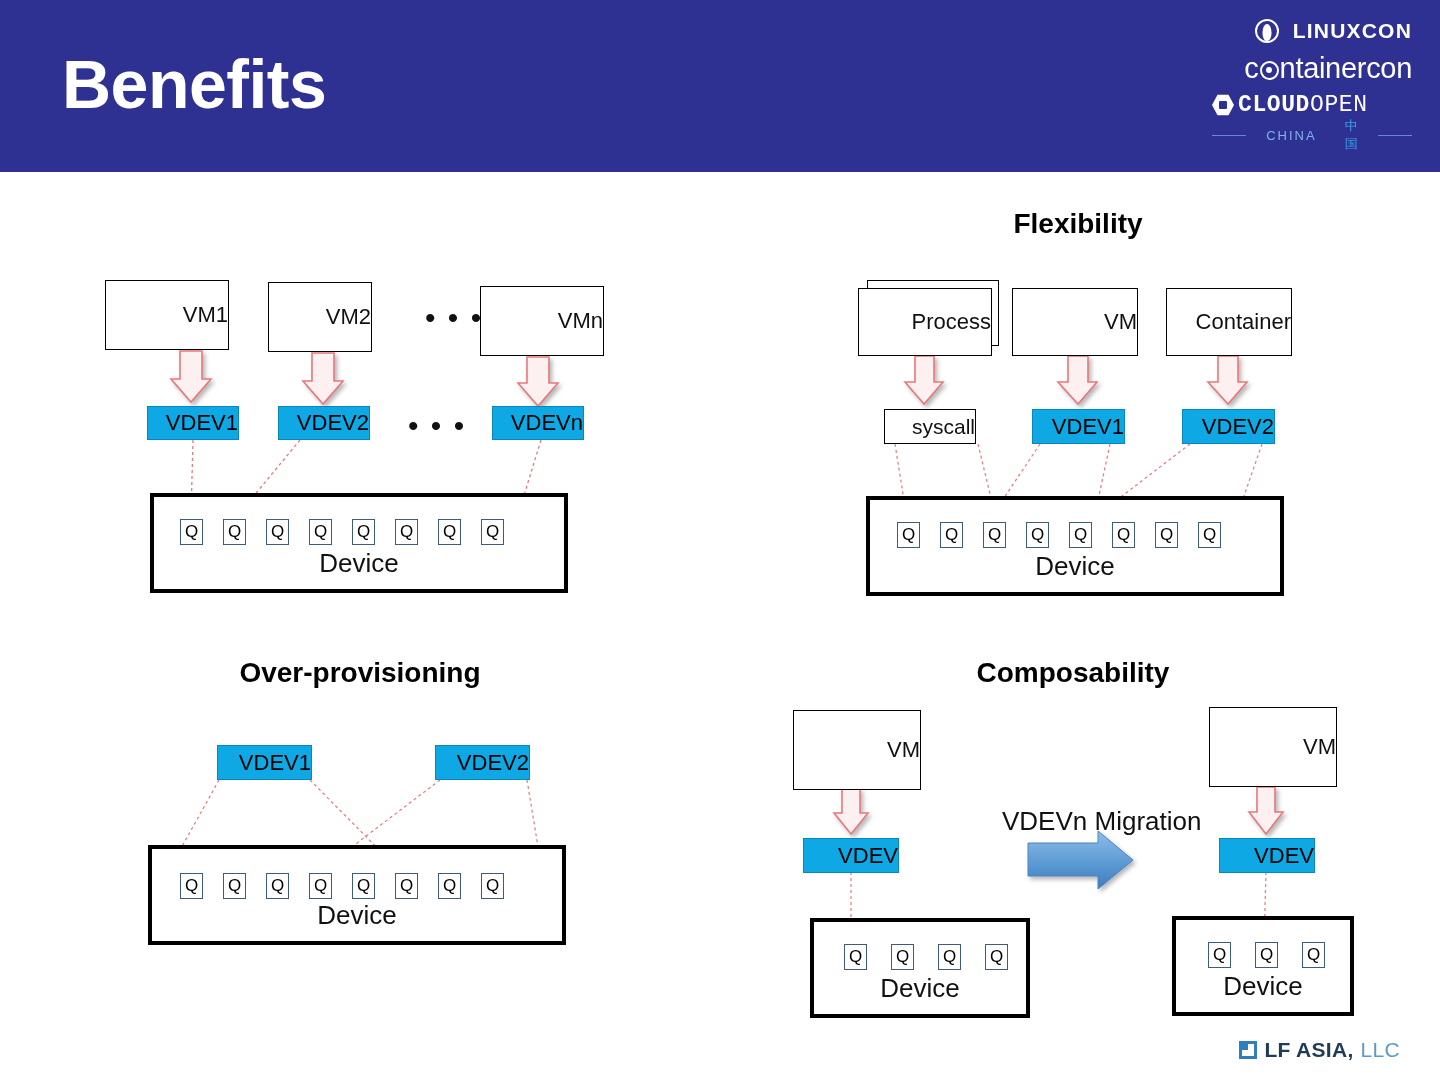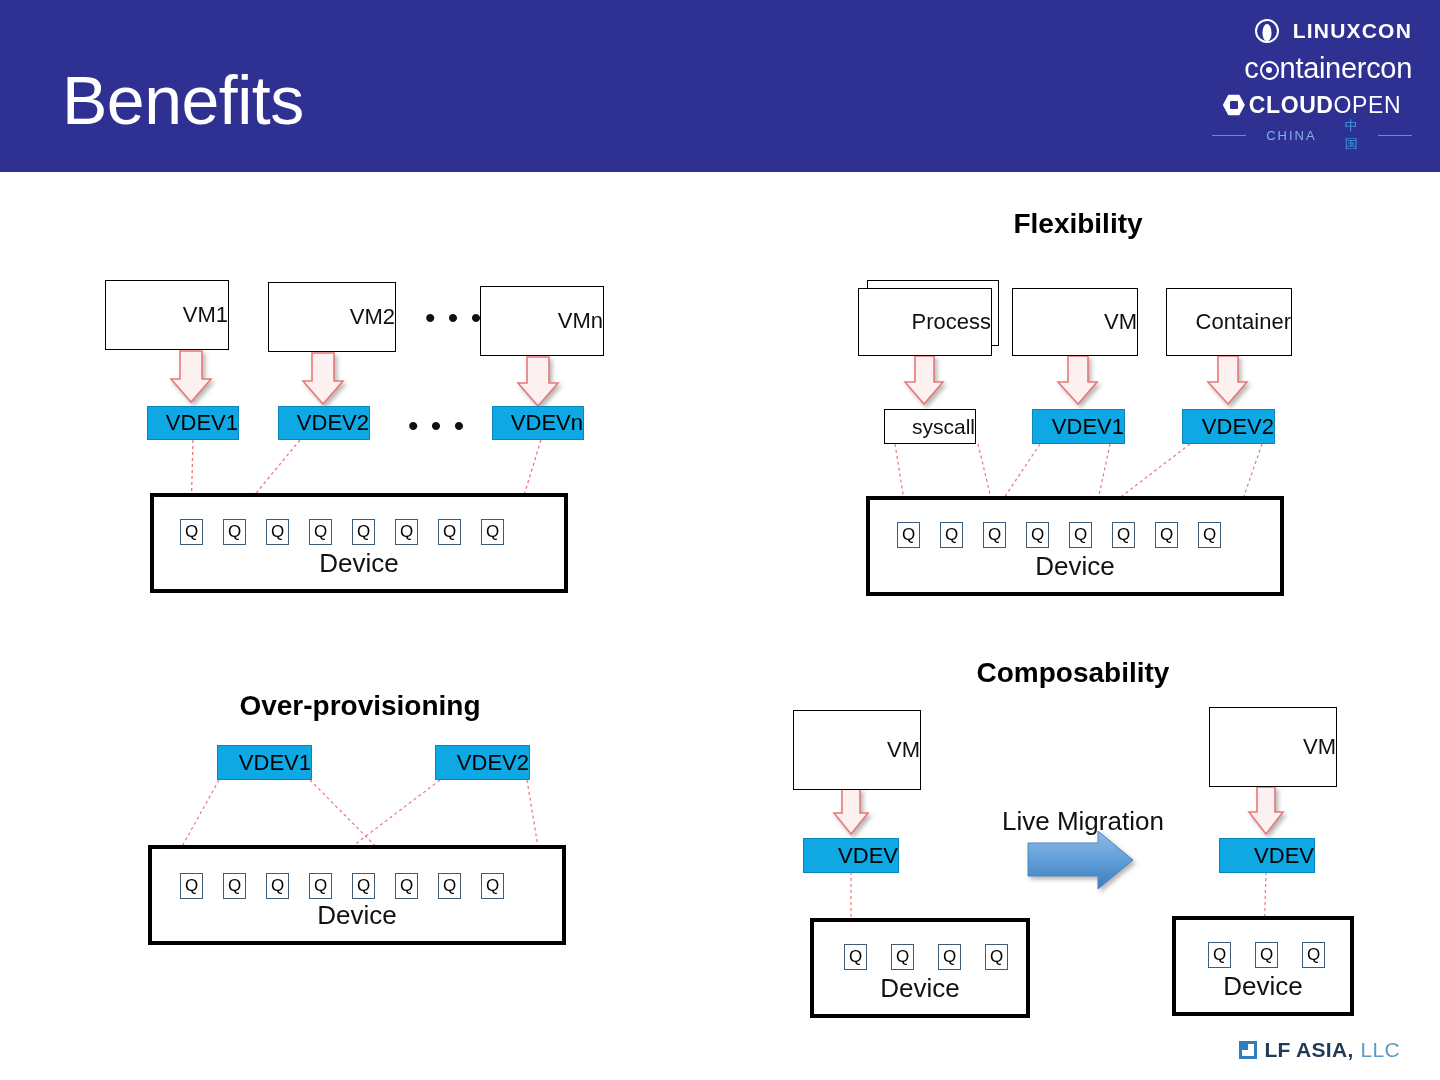--- a/index.html
+++ b/index.html
@@ -11,22 +11,22 @@
     position:relative;
   }
   .slide{position:absolute;inset:0;}
 
   
   .header{
     position:absolute;left:0;top:0;width:1440px;height:172px;
     background:#2E3192;
   }
   .slide-title{
-    position:absolute;left:62px;top:66px;
-    font-size:68px;color:#ffffff;font-weight:400;
+    position:absolute;left:62px;top:50px;
+    font-size:68px;color:#ffffff;font-weight:700;
     letter-spacing:-0.5px;line-height:1;
   }
   .brand{
     position:absolute;right:28px;top:14px;width:200px;height:150px;
     color:#ffffff;text-align:right;
   }
   .brand-row1{
     display:flex;align-items:center;justify-content:flex-end;gap:14px;height:34px;
   }
   .penguin-badge{
@@ -41,21 +41,21 @@
   .brand-row2{height:40px;display:flex;align-items:center;justify-content:flex-end;}
   .brand-containercon{font-size:29px;font-weight:400;letter-spacing:-0.3px;}
   .brand-containercon .o-mark{
     display:inline-block;width:19px;height:19px;border:2px solid #fff;border-radius:50%;
     box-sizing:border-box;position:relative;vertical-align:-2px;margin:0 1px;
   }
   .brand-containercon .o-mark::after{
     content:"";position:absolute;left:50%;top:50%;transform:translate(-50%,-50%);
     width:6px;height:6px;background:#fff;border-radius:50%;
   }
-  .brand-row3{height:34px;display:flex;align-items:center;justify-content:center;gap:4px;}
+  .brand-row3{height:34px;display:flex;align-items:center;justify-content:flex-start;gap:4px;font-family:Liberation Mono, monospace;}
   .hex-mark{
     width:22px;height:22px;background:#fff;flex:0 0 auto;
     clip-path:polygon(25% 3%,75% 3%,100% 50%,75% 97%,25% 97%,0% 50%);
     position:relative;
   }
   .hex-mark::after{
     content:"";position:absolute;left:50%;top:50%;transform:translate(-50%,-50%);
     width:8px;height:8px;background:#2E3192;border-radius:1px;
   }
   .brand-cloud{font-size:23px;font-weight:bold;letter-spacing:0.6px;}
@@ -217,21 +217,21 @@
 
     <g filter="url(#softShadow)">
       <polygon points="1028,843 1098,843 1098,831 1133,860 1098,889 1098,876 1028,876" fill="url(#migGrad)" stroke="#4A86C4" stroke-width="1"></polygon>
     </g>
   </svg>
 
 
   <div class="box" style="left:105px;top:280px;width:124px;height:70px;">
     <span>VM1</span>
   </div>
-  <div class="box" style="left:268px;top:282px;width:128px;height:70px;">
+  <div class="box" style="left:268px;top:282px;width:104px;height:70px;">
     <span>VM2</span>
   </div>
   <div class="ellipsis" style="left:425px;top:303px;">• • •</div>
   <div class="box" style="left:480px;top:286px;width:124px;height:70px;">
     <span>VMn</span>
   </div>
 
   <div class="box vdev" style="left:147px;top:406px;width:92px;height:34px;">
     <span>VDEV1</span>
   </div>
@@ -286,21 +286,21 @@
       <div class="q" style="width:23px;height:26px;">Q</div>
       <div class="q" style="width:23px;height:26px;">Q</div>
       <div class="q" style="width:23px;height:26px;">Q</div>
       <div class="q" style="width:23px;height:26px;">Q</div>
       <div class="q" style="width:23px;height:26px;">Q</div>
       <div class="q" style="width:23px;height:26px;">Q</div>
     </div>
     <div class="device-label" style="bottom:10px;">Device</div>
   </div>
 
-  <div class="quad-title" style="left:172px;top:690px;width:376px;">Over-provisioning</div>
+  <div class="quad-title" style="left:172px;top:657px;width:376px;">Over-provisioning</div>
 
   <div class="box vdev" style="left:217px;top:745px;width:95px;height:35px;">
     <span>VDEV1</span>
   </div>
   <div class="box vdev" style="left:435px;top:745px;width:95px;height:35px;">
     <span>VDEV2</span>
   </div>
 
   <div class="box device" style="left:148px;top:845px;width:418px;height:100px;">
     <div class="qrow" style="left:28px;top:24px;gap:20px;">
@@ -327,21 +327,21 @@
   <div class="box device" style="left:810px;top:918px;width:220px;height:100px;">
     <div class="qrow" style="left:30px;top:22px;gap:24px;">
       <div class="q" style="width:23px;height:26px;">Q</div>
       <div class="q" style="width:23px;height:26px;">Q</div>
       <div class="q" style="width:23px;height:26px;">Q</div>
       <div class="q" style="width:23px;height:26px;">Q</div>
     </div>
     <div class="device-label" style="bottom:10px;">Device</div>
   </div>
 
-  <div class="live-mig-label" style="left:1002px;top:806px;">Live Migration</div>
+  <div class="live-mig-label" style="left:1002px;top:806px;">VDEVn Migration</div>
 
   <div class="box" style="left:1209px;top:707px;width:128px;height:80px;">
     <span>VM</span>
   </div>
   <div class="box vdev" style="left:1219px;top:838px;width:96px;height:35px;">
     <span>VDEV</span>
   </div>
   <div class="box device" style="left:1172px;top:916px;width:182px;height:100px;">
     <div class="qrow" style="left:32px;top:22px;gap:24px;">
       <div class="q" style="width:23px;height:26px;">Q</div>

